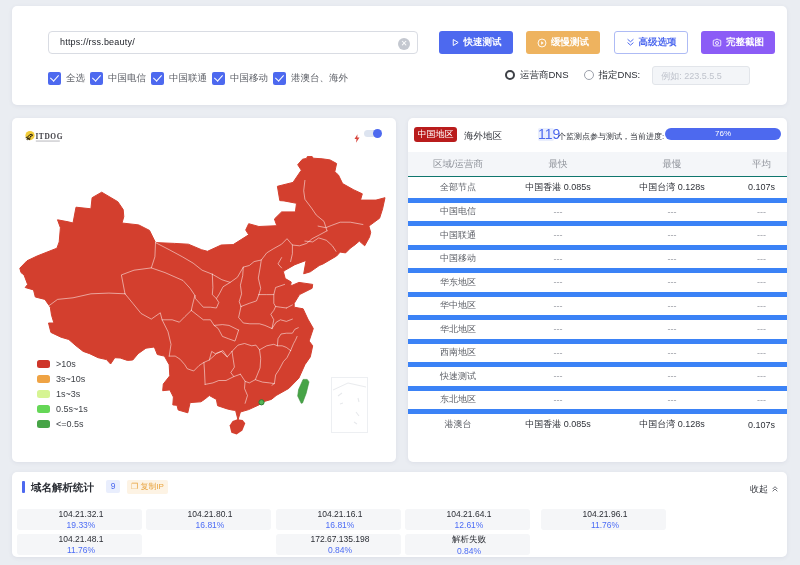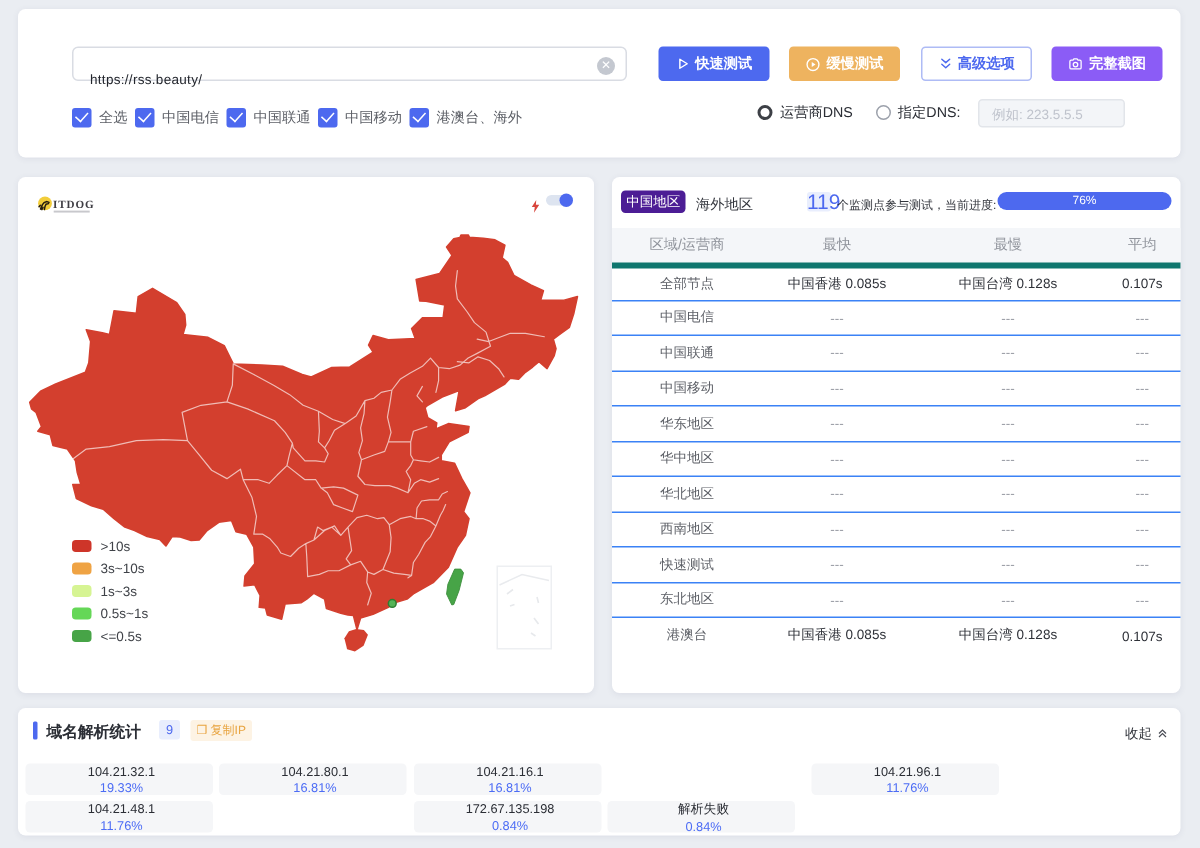--- a/index.html
+++ b/index.html
@@ -6,38 +6,38 @@
 html,body { width:800px; height:565px; background:#eaedf2; font-family:"Liberation Sans",sans-serif; overflow:hidden; position:relative; }
 .card { position:absolute; background:#fff; border-radius:5px; box-shadow:0 1px 4px rgba(60,70,100,0.08); }
 .abs { position:absolute; }
 </style>
 <style>
 .btn { width:74px;height:23px;border-radius:3px;color:#fff;font-size:9.5px;font-weight:bold;display:flex;align-items:center;justify-content:center; }
 .cbrow { position:absolute;display:flex;align-items:center;height:26px; }
 .cb { width:13px;height:13px;background:#4d69ef;border-radius:2px;display:inline-block;position:relative; }
 .cb:after { content:"";position:absolute;left:4px;top:1.5px;width:4px;height:7px;border:solid #fff;border-width:0 1.6px 1.6px 0;transform:rotate(42deg); }
 .cbl { font-size:9.5px;color:#5c5f66;margin-left:5px; }
-.lg { position:absolute;left:36px;height:12px;display:flex;align-items:center;font-size:9px;color:#3f4248;justify-content:flex-end; }
+.lg { position:absolute;left:25px;height:12px;display:flex;align-items:center;font-size:9px;color:#3f4248;justify-content:flex-end; }
 .sw { width:13px;height:8px;border-radius:2.5px;margin-right:6px;display:inline-block; }
 .rt { border-collapse:collapse;font-size:9px;color:#5c5f66; }
-.rt td { text-align:center;height:23.5px;border-bottom:1px solid #3b82f6;padding:0; }
-.rt tr.hd td { background:#f4f6f9;color:#8f939b;height:24.5px;border-bottom:4px solid #0f766e;font-size:9.5px; }
+.rt td { text-align:center;height:23.5px;border-bottom:5px solid #3b82f6;padding:0; }
+.rt tr.hd td { background:#f4f6f9;color:#8f939b;height:24.5px;border-bottom:1px solid #0f766e;font-size:9.5px; }
 .rt td.v { color:#2e3138; }
 .rt td.d { color:#9a9da5; }
 .rt tr.last td { border-bottom:none; }
 .ip { position:absolute;width:125px;height:21px;background:#f5f6f8;border-radius:3px;display:flex;align-items:center;justify-content:space-between;padding:0 9px 0 12px;font-size:8.5px;flex-direction:column; }
 .ip span { color:#2b2e35; }
 .ip b { color:#4c6cf5;font-weight:normal; }
 </style>
 </head>
 <body>
 
 <div class="card" style="left:12px;top:6px;width:775px;height:99px;">
   <div class="abs" style="left:36px;top:25px;width:370px;height:23px;border:1px solid #d9dce3;border-radius:4px;background:#fff;">
-    <span class="abs" style="left:11px;top:16px;font-size:9px;color:#23262d;letter-spacing:0.2px;">https://rss.beauty/</span>
+    <span class="abs" style="left:11px;top:5px;font-size:9px;color:#23262d;letter-spacing:0.2px;">https://rss.beauty/</span>
     <span class="abs" style="right:7px;top:5.5px;width:12px;height:12px;border-radius:50%;background:#c4c8d0;color:#fff;font-size:8px;line-height:12px;text-align:center;">✕</span>
   </div>
   <div class="abs btn" style="left:427px;top:25px;background:#4d69ef;">
     <svg width="9" height="9" viewBox="0 0 24 24" style="margin-right:4px;">
         <path d="M6 4 L19 12 L6 20 Z" fill="none" stroke="#fff" stroke-width="2.6" stroke-linejoin="round"></path>
       </svg>快速测试</div>
   <div class="abs btn" style="left:514px;top:25px;background:#eeb35f;">
     <svg width="10" height="10" viewBox="0 0 24 24" style="margin-right:4px;">
         <circle cx="12" cy="12" r="9.5" fill="none" stroke="#fff" stroke-width="2.2"></circle>
         <path d="M10 8 L16 12 L10 16 Z" fill="#fff"></path>
@@ -118,21 +118,21 @@
 
   <div class="abs" style="left:319px;top:259px;width:37px;height:56px;border:1px solid #edeff2;background:#fff;">
     <svg width="35" height="54">
         <path d="M1 12 L16 5 L34 9" stroke="#e9ebee" stroke-width="1" fill="none"></path>
         <path d="M6 18 L10 15 M8 26 L11 25 M26 20 L27 24 M24 34 L27 38 M22 44 L25 46" stroke="#e7e9ec" stroke-width="1.1" fill="none"></path>
       </svg>
   </div>
 </div>
 
 <div class="card" style="left:408px;top:118px;width:379px;height:344px;">
-  <div class="abs" style="left:6px;top:9px;width:43px;height:15px;background:#4c1d95;border-radius:3px;color:#fff;font-size:9px;text-align:center;line-height:15px;">中国地区</div>
+  <div class="abs" style="left:6px;top:9px;width:43px;height:15px;background:#b91c1c;border-radius:3px;color:#fff;font-size:9px;text-align:center;line-height:15px;">中国地区</div>
   <div class="abs" style="left:56px;top:12px;font-size:9.5px;color:#32353c;">海外地区</div>
   <div class="abs" style="left:130px;top:10px;width:16px;height:13px;background:#e9eefd;border-radius:2px;color:#4d69ef;font-size:14px;text-align:center;line-height:13px;">119</div>
   <div class="abs" style="left:150px;top:12.5px;font-size:8px;color:#32353c;">个监测点参与测试，当前进度:</div>
   <div class="abs" style="left:257px;top:10px;width:116px;height:12px;border-radius:6px;background:#4d69ef;color:#fff;font-size:8px;text-align:center;line-height:12px;">76%</div>
   <table class="rt" style="position:absolute;left:0px;top:34px;width:379px;">
     <tbody>
         <tr class="hd">
           <td style="width:100px;">区域/运营商</td>
           <td style="width:100px;">最快</td>
           <td style="width:128px;">最慢</td>
@@ -221,20 +221,24 @@
       <b>19.33%</b>
     </div>
   <div class="ip" style="left:134px;top:37px;">
       <span>104.21.80.1</span>
       <b>16.81%</b>
     </div>
   <div class="ip" style="left:264px;top:37px;">
       <span>104.21.16.1</span>
       <b>16.81%</b>
     </div>
+  <div class="ip" style="left:393px;top:37px;">
+      <span>104.21.64.1</span>
+      <b>12.61%</b>
+    </div>
   <div class="ip" style="left:529px;top:37px;">
       <span>104.21.96.1</span>
       <b>11.76%</b>
     </div>
   <div class="ip" style="left:5px;top:62px;">
       <span>104.21.48.1</span>
       <b>11.76%</b>
     </div>
   <div class="ip" style="left:264px;top:62px;">
       <span>172.67.135.198</span>

